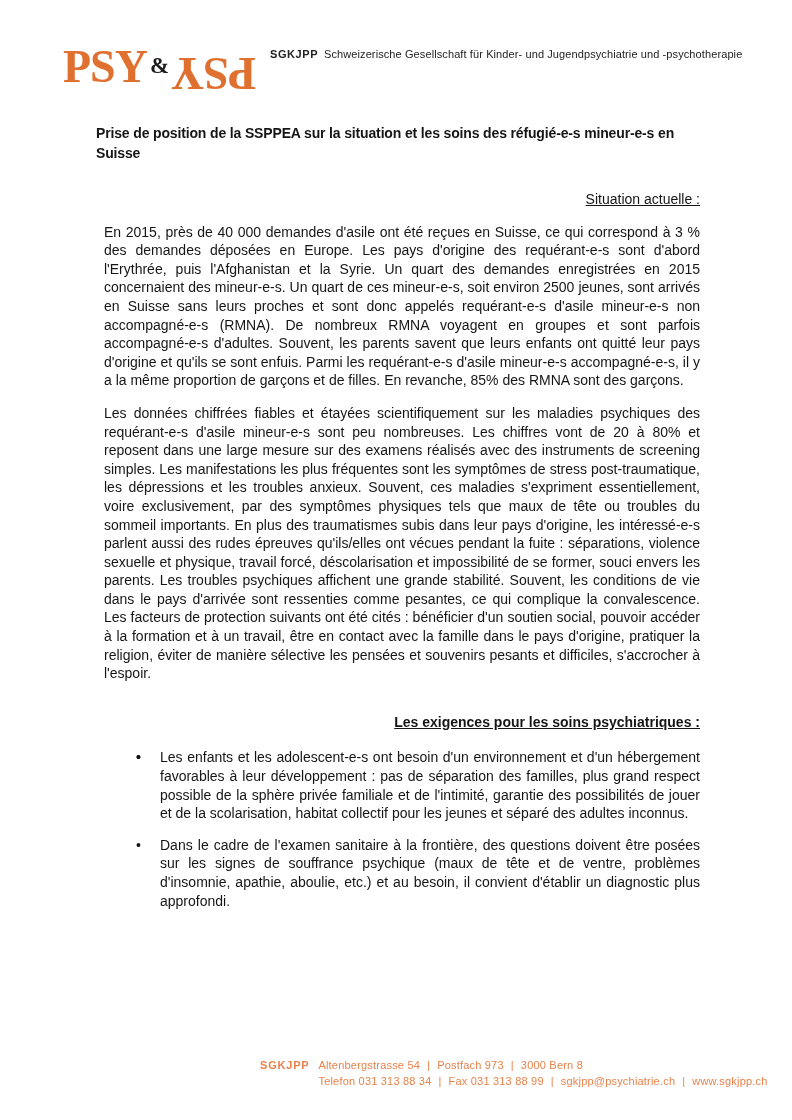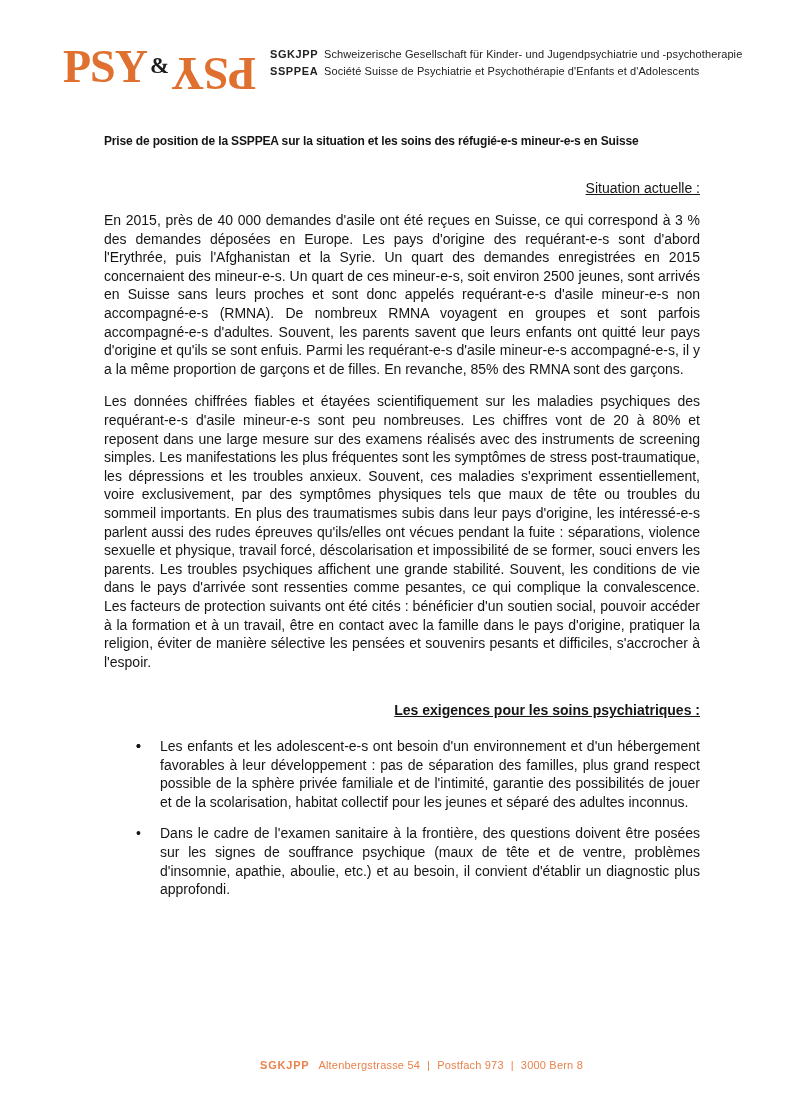--- a/index.html
+++ b/index.html
@@ -41,24 +41,24 @@
   .org-name{letter-spacing:0.1px;}
   
   .content{
     position:absolute;
     left:92px;top:120px;width:608px;
     font-size:14px;line-height:18.6px;
     text-align:justify;
   }
   .doc-title{
     font-weight:bold;
-    font-size:12px;line-height:19.5px;
+    font-size:14px;line-height:19.5px;
     letter-spacing:-0.15px;
     text-align:left;
-    margin:12px;
+    margin:4px;
   }
   .section-heading{
     font-weight:normal;
     font-size:14px;
     text-decoration:underline;
     text-align:right;
     margin:27px 0 14px 0;
   }
   .section-heading.second{margin-top:30px;font-weight:bold;}
   .para{margin:0 0 14px 12px;}
@@ -92,24 +92,20 @@
 
   <div class="header">
     <div class="logo">
       <span>PSY</span><span class="amp">&amp;</span><span class="mirror">PSY</span>
     </div>
     <div class="orgs">
       <div class="org-row">
         <span class="org-acronym">SGKJPP</span>
         <span class="org-name">Schweizerische Gesellschaft für Kinder- und Jugendpsychiatrie und -psychotherapie</span>
       </div>
-      <div class="org-row">
-        <span class="org-acronym">SSPPEA</span>
-        <span class="org-name">Société Suisse de Psychiatrie et Psychothérapie d'Enfants et d'Adolescents</span>
-      </div>
     </div>
   </div>
 
   <div class="content">
     <p class="doc-title">Prise de position de la SSPPEA sur la situation et les soins des réfugié-e-s mineur-e-s en Suisse</p>
 
     <p class="section-heading">Situation actuelle :</p>
 
     <p class="para">En 2015, près de 40 000 demandes d'asile ont été reçues en Suisse, ce qui correspond à 3 % des demandes déposées en Europe. Les pays d'origine des requérant-e-s sont d'abord l'Erythrée, puis l'Afghanistan et la Syrie. Un quart des demandes enregistrées en 2015 concernaient des mineur-e-s. Un quart de ces mineur-e-s, soit environ 2500 jeunes, sont arrivés en Suisse sans leurs proches et sont donc appelés requérant-e-s d'asile mineur-e-s non accompagné-e-s (RMNA). De nombreux RMNA voyagent en groupes et sont parfois accompagné-e-s d'adultes. Souvent, les parents savent que leurs enfants ont quitté leur pays d'origine et qu'ils se sont enfuis. Parmi les requérant-e-s d'asile mineur-e-s accompagné-e-s, il y a la même proportion de garçons et de filles. En revanche, 85% des RMNA sont des garçons.</p>
     <p class="para">Les données chiffrées fiables et étayées scientifiquement sur les maladies psychiques des requérant-e-s d'asile mineur-e-s sont peu nombreuses. Les chiffres vont de 20 à 80% et reposent dans une large mesure sur des examens réalisés avec des instruments de screening simples. Les manifestations les plus fréquentes sont les symptômes de stress post-traumatique, les dépressions et les troubles anxieux. Souvent, ces maladies s'expriment essentiellement, voire exclusivement, par des symptômes physiques tels que maux de tête ou troubles du sommeil importants. En plus des traumatismes subis dans leur pays d'origine, les intéressé-e-s parlent aussi des rudes épreuves qu'ils/elles ont vécues pendant la fuite : séparations, violence sexuelle et physique, travail forcé, déscolarisation et impossibilité de se former, souci envers les parents. Les troubles psychiques affichent une grande stabilité. Souvent, les conditions de vie dans le pays d'arrivée sont ressenties comme pesantes, ce qui complique la convalescence. Les facteurs de protection suivants ont été cités : bénéficier d'un soutien social, pouvoir accéder à la formation et à un travail, être en contact avec la famille dans le pays d'origine, pratiquer la religion, éviter de manière sélective les pensées et souvenirs pesants et difficiles, s'accrocher à l'espoir.</p>
@@ -130,16 +126,19 @@
       </li>
     </ul>
   </div>
 
   <div class="footer">
     <span class="footer-acronym">SGKJPP</span>
     <div class="footer-lines">
       <div class="row">
         <span>Altenbergstrasse 54</span><span class="footer-sep">|</span><span>Postfach 973</span><span class="footer-sep">|</span><span>3000 Bern 8</span>
       </div>
+      <div class="row">
+        <span>Telefon 031 313 88 34</span><span class="footer-sep">|</span><span>Fax 031 313 88 99</span><span class="footer-sep">|</span><span>sgkjpp@psychiatrie.ch</span><span class="footer-sep">|</span><span>www.sgkjpp.ch</span>
+      </div>
     </div>
   </div>
 
 </div>
 
 </body></html>

